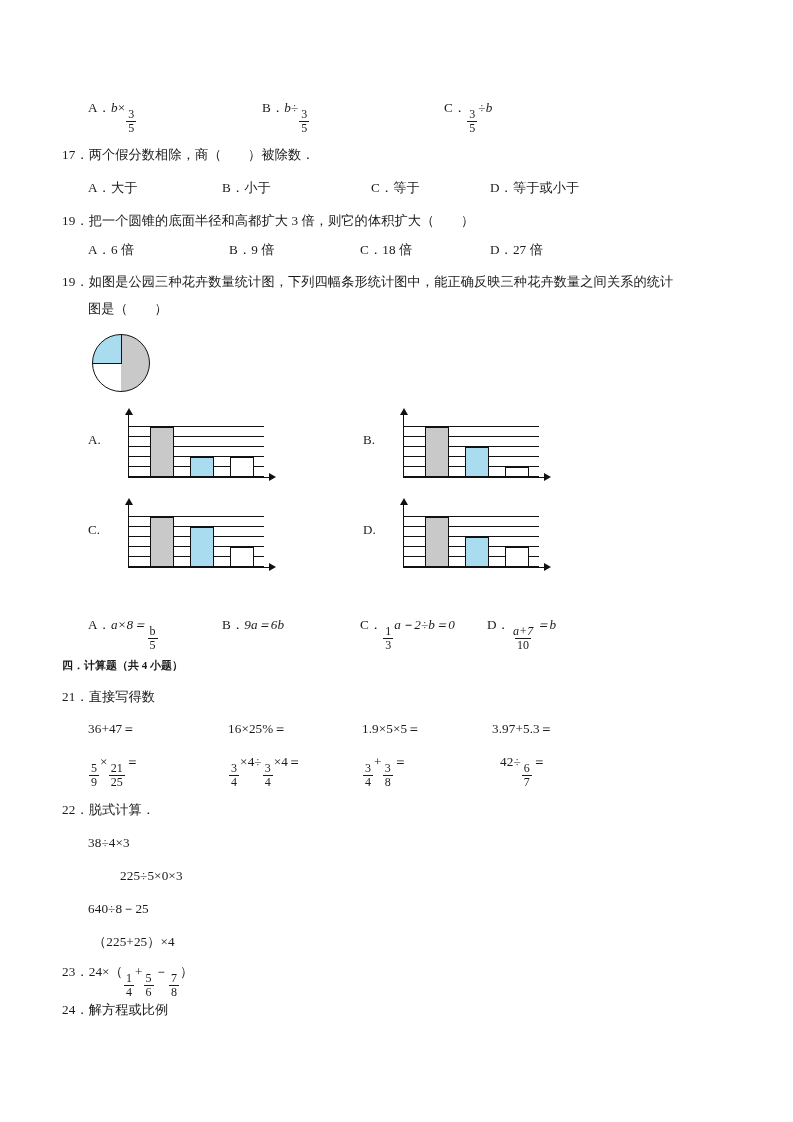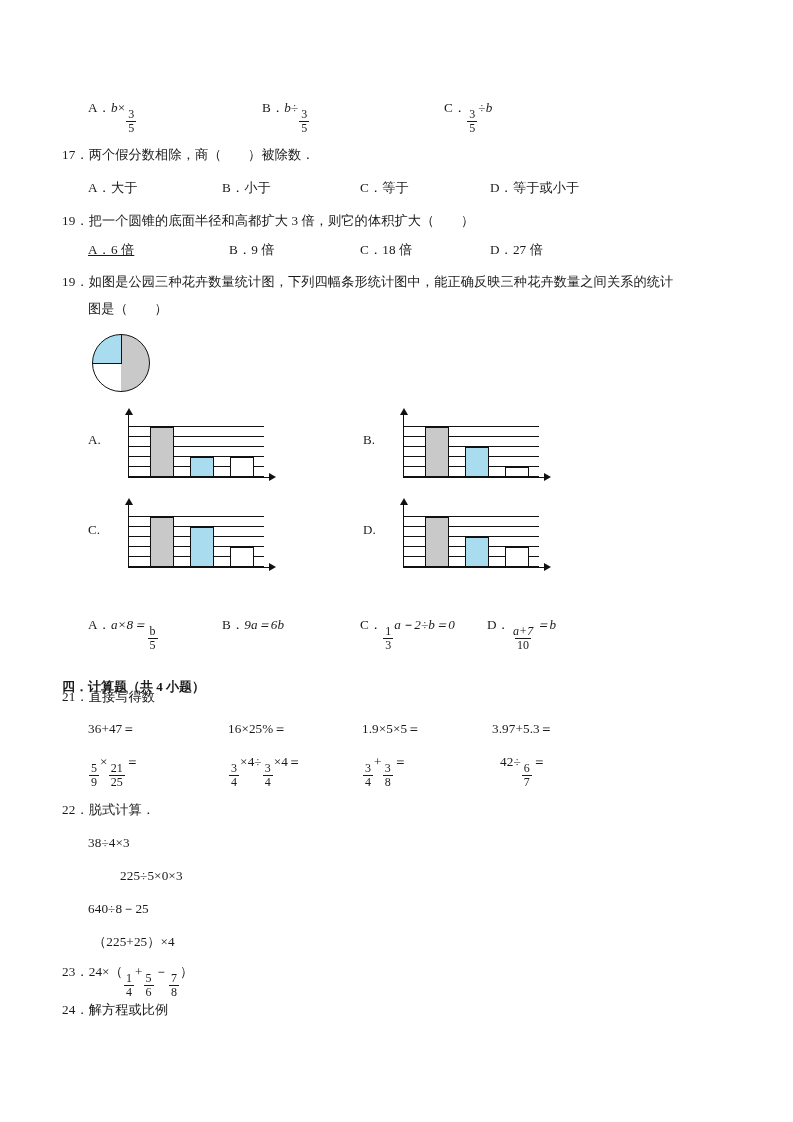--- a/index.html
+++ b/index.html
@@ -123,22 +123,21 @@
   .bar {
     position: absolute;
     bottom: 0;
     border: 1px solid #111;
   }
 
   
   .sec-head {
     position: absolute;
     font-weight: bold;
-    font-size: 13px;
-    margin-top: 20px;
+    font-size: 11px;
   }
 </style>
 </head>
 <body>
 
 <div class="page">
 
   <div class="qline" style="left:88px; top:98px;">
     <span>A．</span><span class="ital">b</span><span>×</span><span class="frac">
         <span class="num">3</span>
@@ -156,25 +155,25 @@
   <div class="qline" style="left:444px; top:98px;">
     <span>C．</span><span class="frac">
         <span class="num">3</span>
         <span class="den">5</span>
       </span><span>÷</span><span class="ital">b</span>
   </div>
 
   <div class="qline" style="left:62px; top:145px;">17．两个假分数相除，商（　　）被除数．</div>
   <div class="qline" style="left:88px; top:178px;">A．大于</div>
   <div class="qline" style="left:222px; top:178px;">B．小于</div>
-  <div class="qline" style="left:360px; top:178px;">C．等于</div>
+  <div class="qline" style="left:371px; top:178px;">C．等于</div>
   <div class="qline" style="left:490px; top:178px;">D．等于或小于</div>
 
   <div class="qline" style="left:62px; top:211px;">19．把一个圆锥的底面半径和高都扩大 3 倍，则它的体积扩大（　　）</div>
-  <div class="qline" style="left:88px; top:240px;text-decoration:underline;">A．6 倍</div>
+  <div class="qline" style="left:88px; top:240px;">A．6 倍</div>
   <div class="qline" style="left:229px; top:240px;">B．9 倍</div>
   <div class="qline" style="left:360px; top:240px;">C．18 倍</div>
   <div class="qline" style="left:490px; top:240px;">D．27 倍</div>
 
   <div class="qline" style="left:62px; top:272px;">19．如图是公园三种花卉数量统计图，下列四幅条形统计图中，能正确反映三种花卉数量之间关系的统计</div>
   <div class="qline" style="left:88px; top:299px;">图是（　　）</div>
 
   <div class="pie-wrap" style="left:92px; top:334px;">
     <div class="pie">
       <div class="sep" style="left:28.1px; top:0; width:1.3px; height:29px;"></div>

